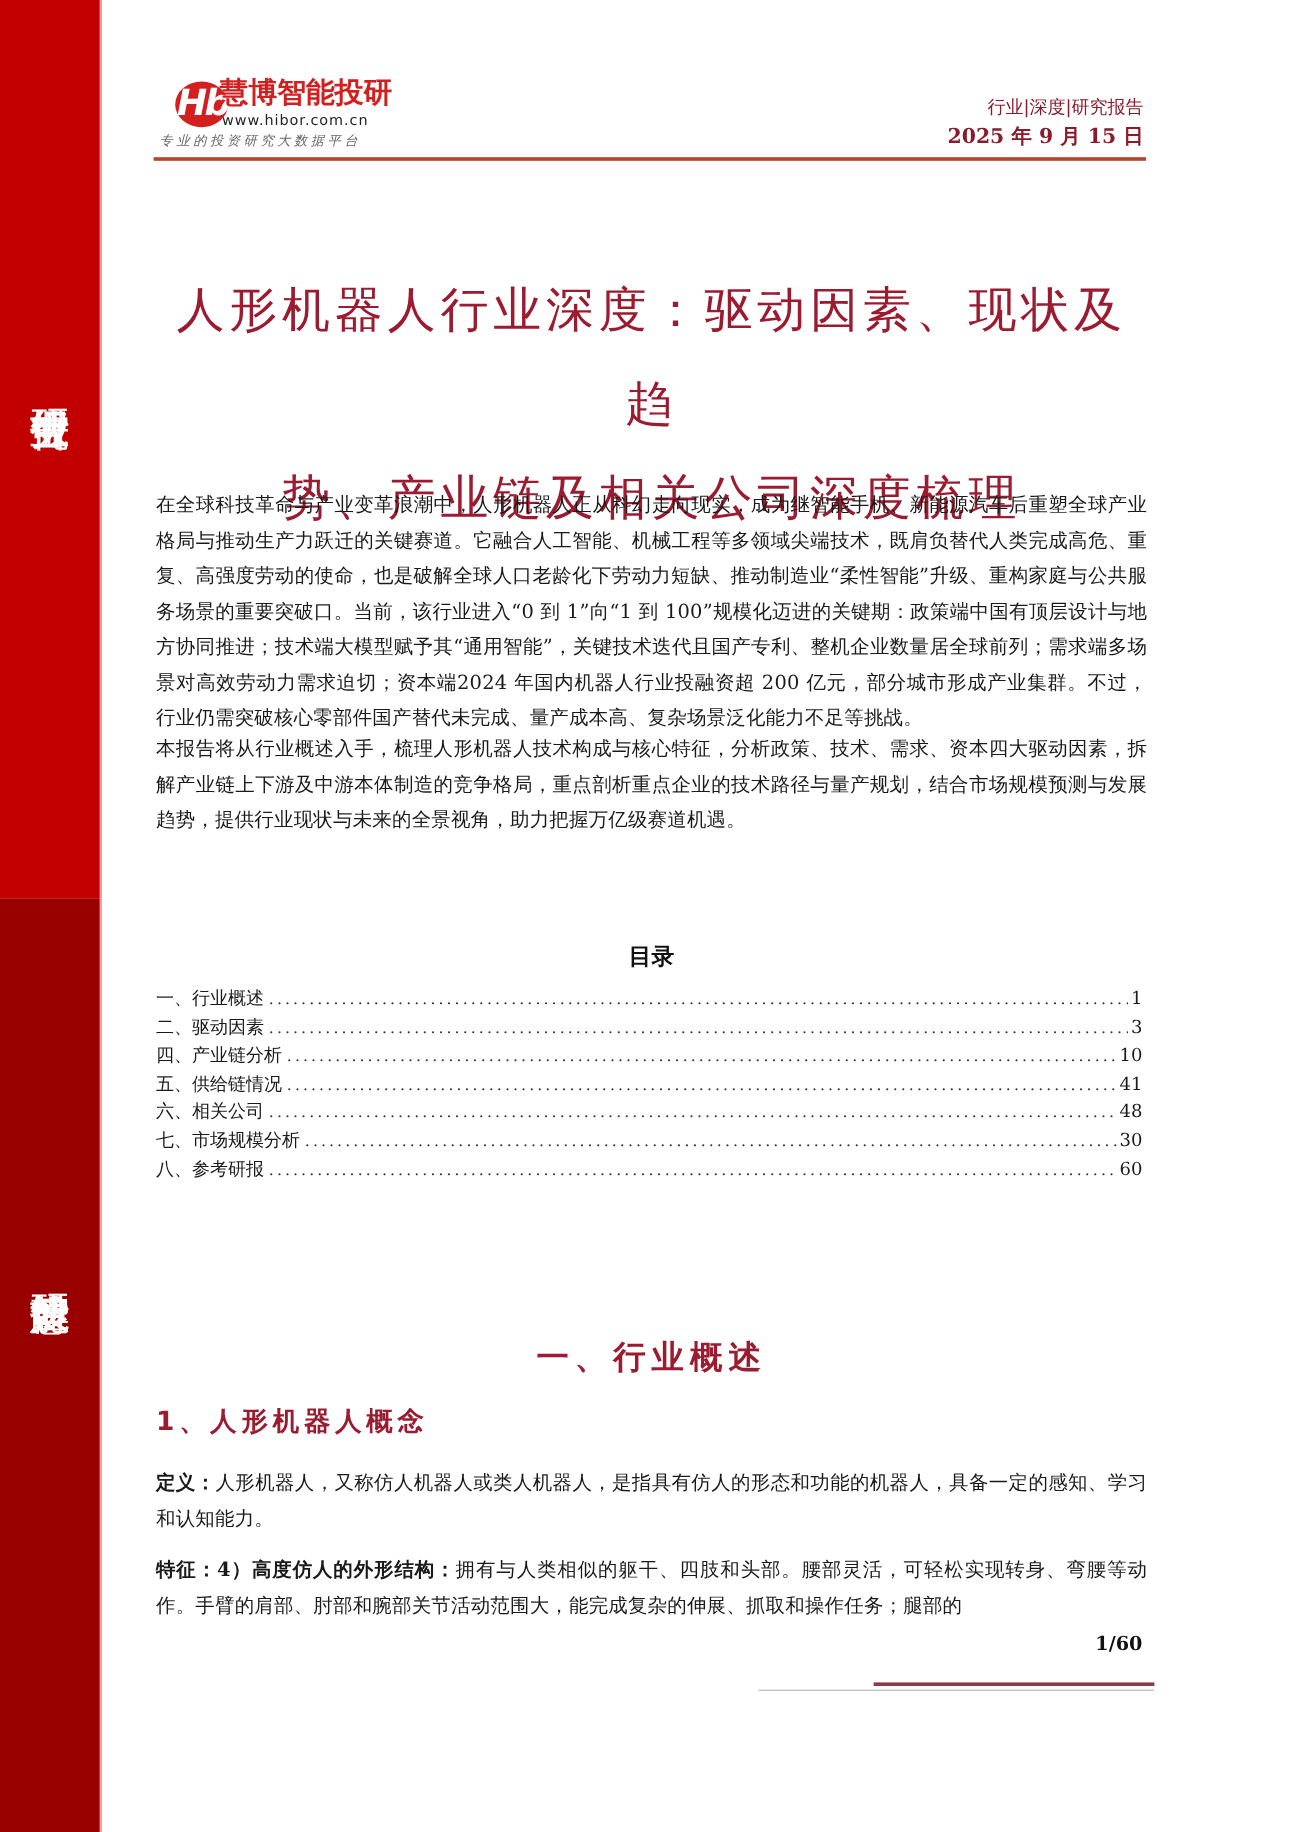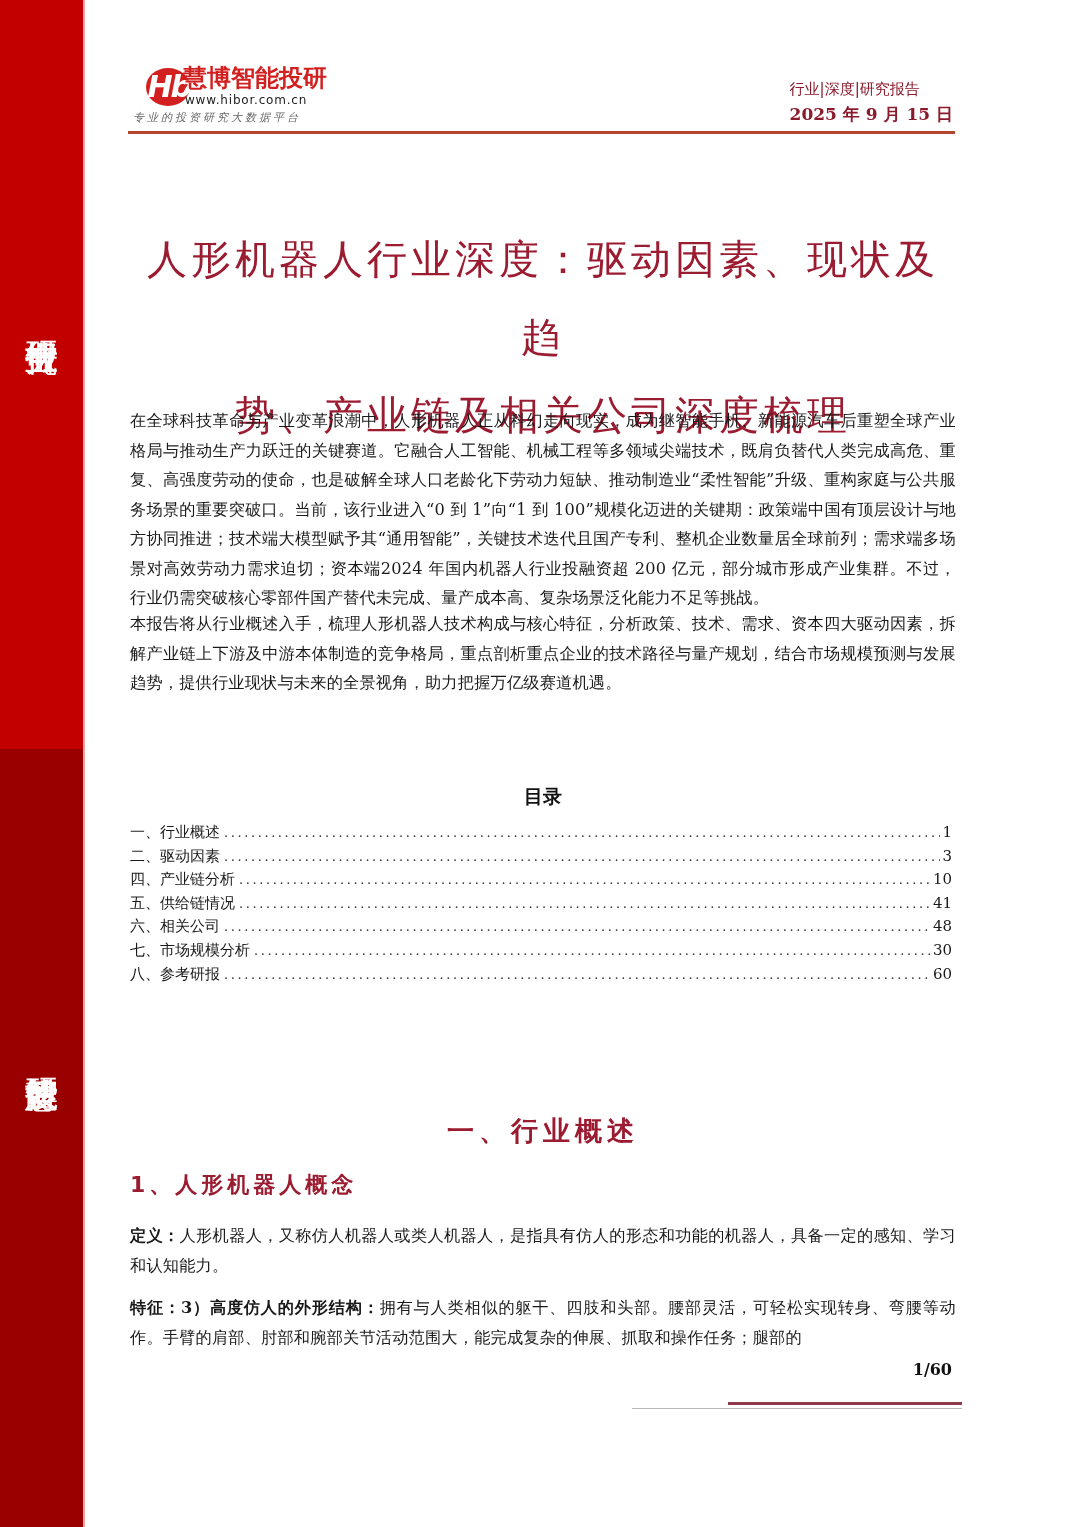--- a/index.html
+++ b/index.html
@@ -22,21 +22,21 @@
     .logo-circle { position: absolute; left: 0; top: 2px; width: 44px; height: 38px; border-radius: 50%; background: #D21F1F;
                    color: #fff; font-family: "DejaVu Sans", sans-serif; font-weight: bold; font-style: italic; font-size: 30px;
                    line-height: 38px; text-align: right; letter-spacing: -2px; margin-left: 13px; }
     .logo-name { position: absolute; left: 50px; top: 0px; font-family: Liberation Mono, monospace; font-weight: bold; font-size: 24px;
                  color: #D21F1F; letter-spacing: 0px; line-height: 28px; white-space: nowrap; }
     .logo-url { position: absolute; left: 52px; top: 27px; font-family: "DejaVu Sans", sans-serif; font-size: 12px; color: #222;
                 letter-spacing: 0.8px; white-space: nowrap; }
     .logo-slogan { position: absolute; left: 0px; top: 44px; font-family: "DejaVu Serif", serif; font-style: italic; font-size: 11px;
                    color: #666; letter-spacing: 3px; white-space: nowrap; }
 
-    .hdr-right { position: absolute; right: 127px; top: 78px; text-align: left; color: #8B1A2B; }
+    .hdr-right { position: absolute; right: 127px; top: 78px; text-align: right; color: #8B1A2B; }
     .hdr-type { font-family: "DejaVu Sans", sans-serif; font-size: 15px; line-height: 22px; }
     .hdr-date { font-family: "DejaVu Serif", serif; font-weight: bold; font-size: 17px; line-height: 28px; }
     .hdr-line { position: absolute; left: 128px; top: 131px; width: 827px; height: 3px; background: #B5452F; }
 
     
     .title { position: absolute; left: 130px; top: 220px; width: 826px; text-align: center; color: #9B1B30;
              font-family: "DejaVu Sans", sans-serif; font-weight: normal; font-size: 40px; line-height: 78px; letter-spacing: 4px; }
 
     
     .para { position: absolute; left: 130px; width: 826px; font-size: 16.2px; line-height: 29.5px; color: #1a1a1a;
@@ -139,18 +139,18 @@
   </div>
 </div>
 
 <div class="sec-h1">一、行业概述</div>
 <div class="sec-h2">1、人形机器人概念</div>
 
 <div class="para p3">
   <span class="bold">定义：</span><span>人形机器人，又称仿人机器人或类人机器人，是指具有仿人的形态和功能的机器人，具备一定的感知、学习和认知能力。</span>
 </div>
 <div class="para p4">
-  <span class="bold">特征：3）高度仿人的外形结构：</span><span>拥有与人类相似的躯干、四肢和头部。腰部灵活，可轻松实现转身、弯腰等动作。手臂的肩部、肘部和腕部关节活动范围大，能完成复杂的伸展、抓取和操作任务；腿部的</span>
+  <span class="bold">特征：4）高度仿人的外形结构：</span><span>拥有与人类相似的躯干、四肢和头部。腰部灵活，可轻松实现转身、弯腰等动作。手臂的肩部、肘部和腕部关节活动范围大，能完成复杂的伸展、抓取和操作任务；腿部的</span>
 </div>
 
 <div class="page-num">1/60</div>
 <div class="foot-thick"></div>
 <div class="foot-thin"></div>
 
 </body></html>

